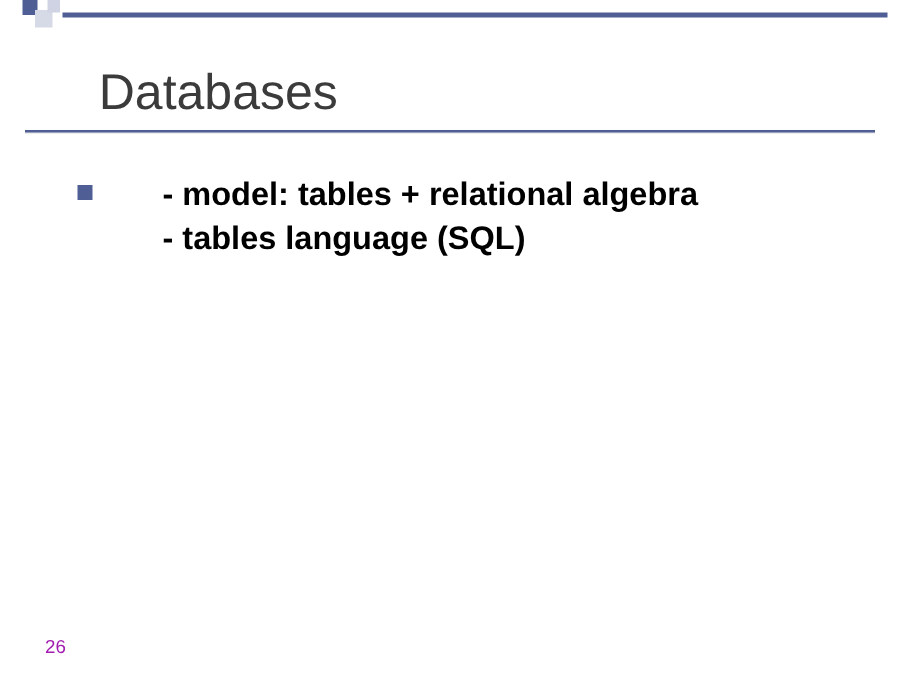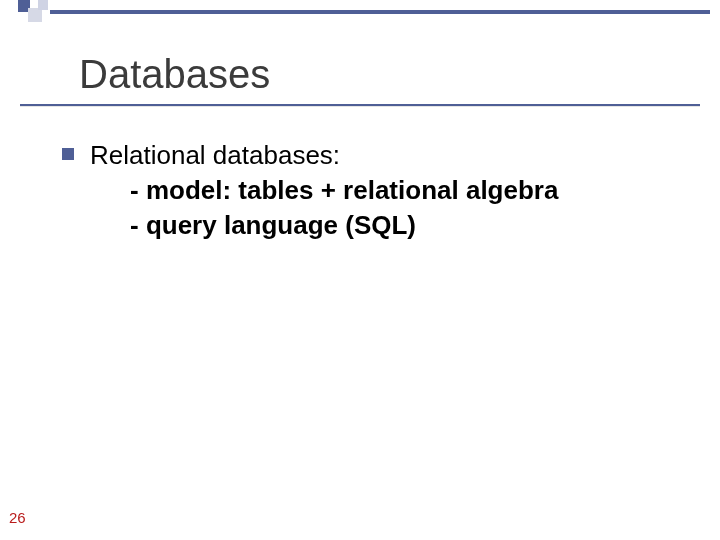--- a/index.html
+++ b/index.html
@@ -81,40 +81,39 @@
     height: 12px;
     background: #4f5f96;
   }
   .sub {
     margin-left: 40px;
     font-weight: bold;
   }
   .page-num {
     position: absolute;
     bottom: 14px;
-    left: 9px;
+    left: 36px;
     font-size: 15px;
-    color: #b91c1c;
+    color: #a21caf;
   }
 </style>
 </head>
 <body>
 
 <div class="deco-top">
   <div class="sq1"></div>
   <div class="sq2"></div>
   <div class="sq3"></div>
   <div class="bar"></div>
 </div>
 
 <div class="title">Databases</div>
 <div class="underline"></div>
 
 <div class="content">
   <div class="item">
     <div class="bullet"></div>
-    <div>Relational databases:</div>
     <div class="sub">- model: tables + relational algebra</div>
-    <div class="sub">- query language (SQL)</div>
+    <div class="sub">- tables language (SQL)</div>
   </div>
 </div>
 
 <div class="page-num">26</div>
 
 </body></html>

